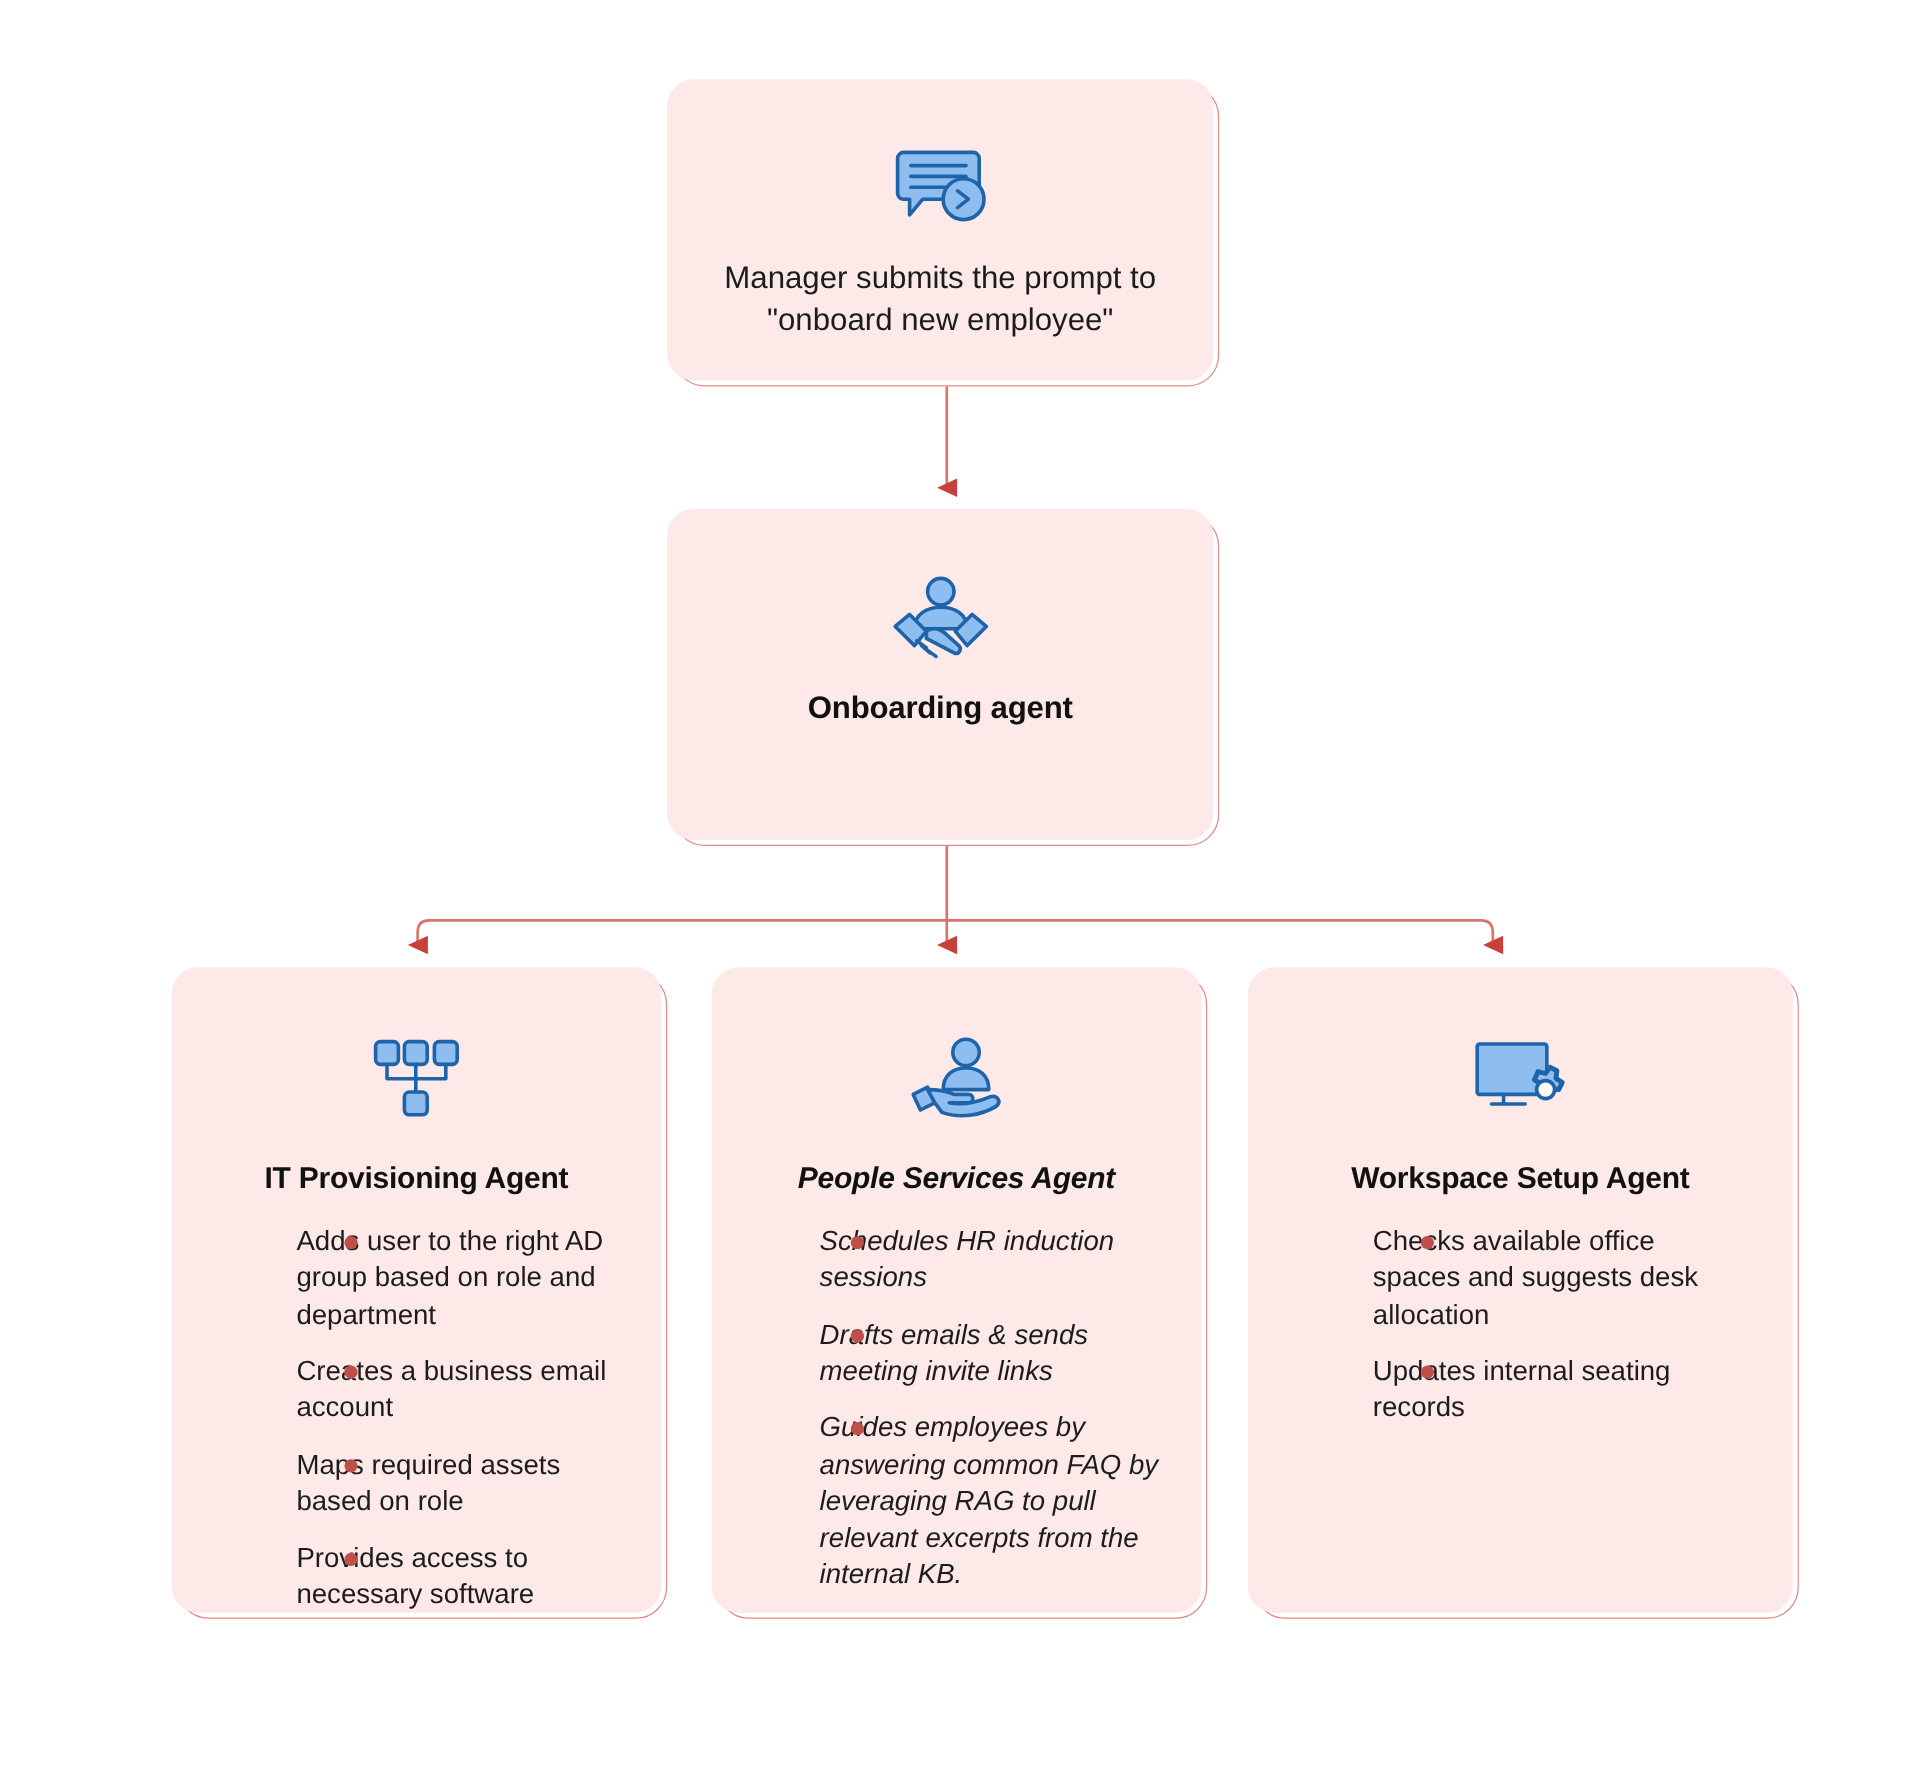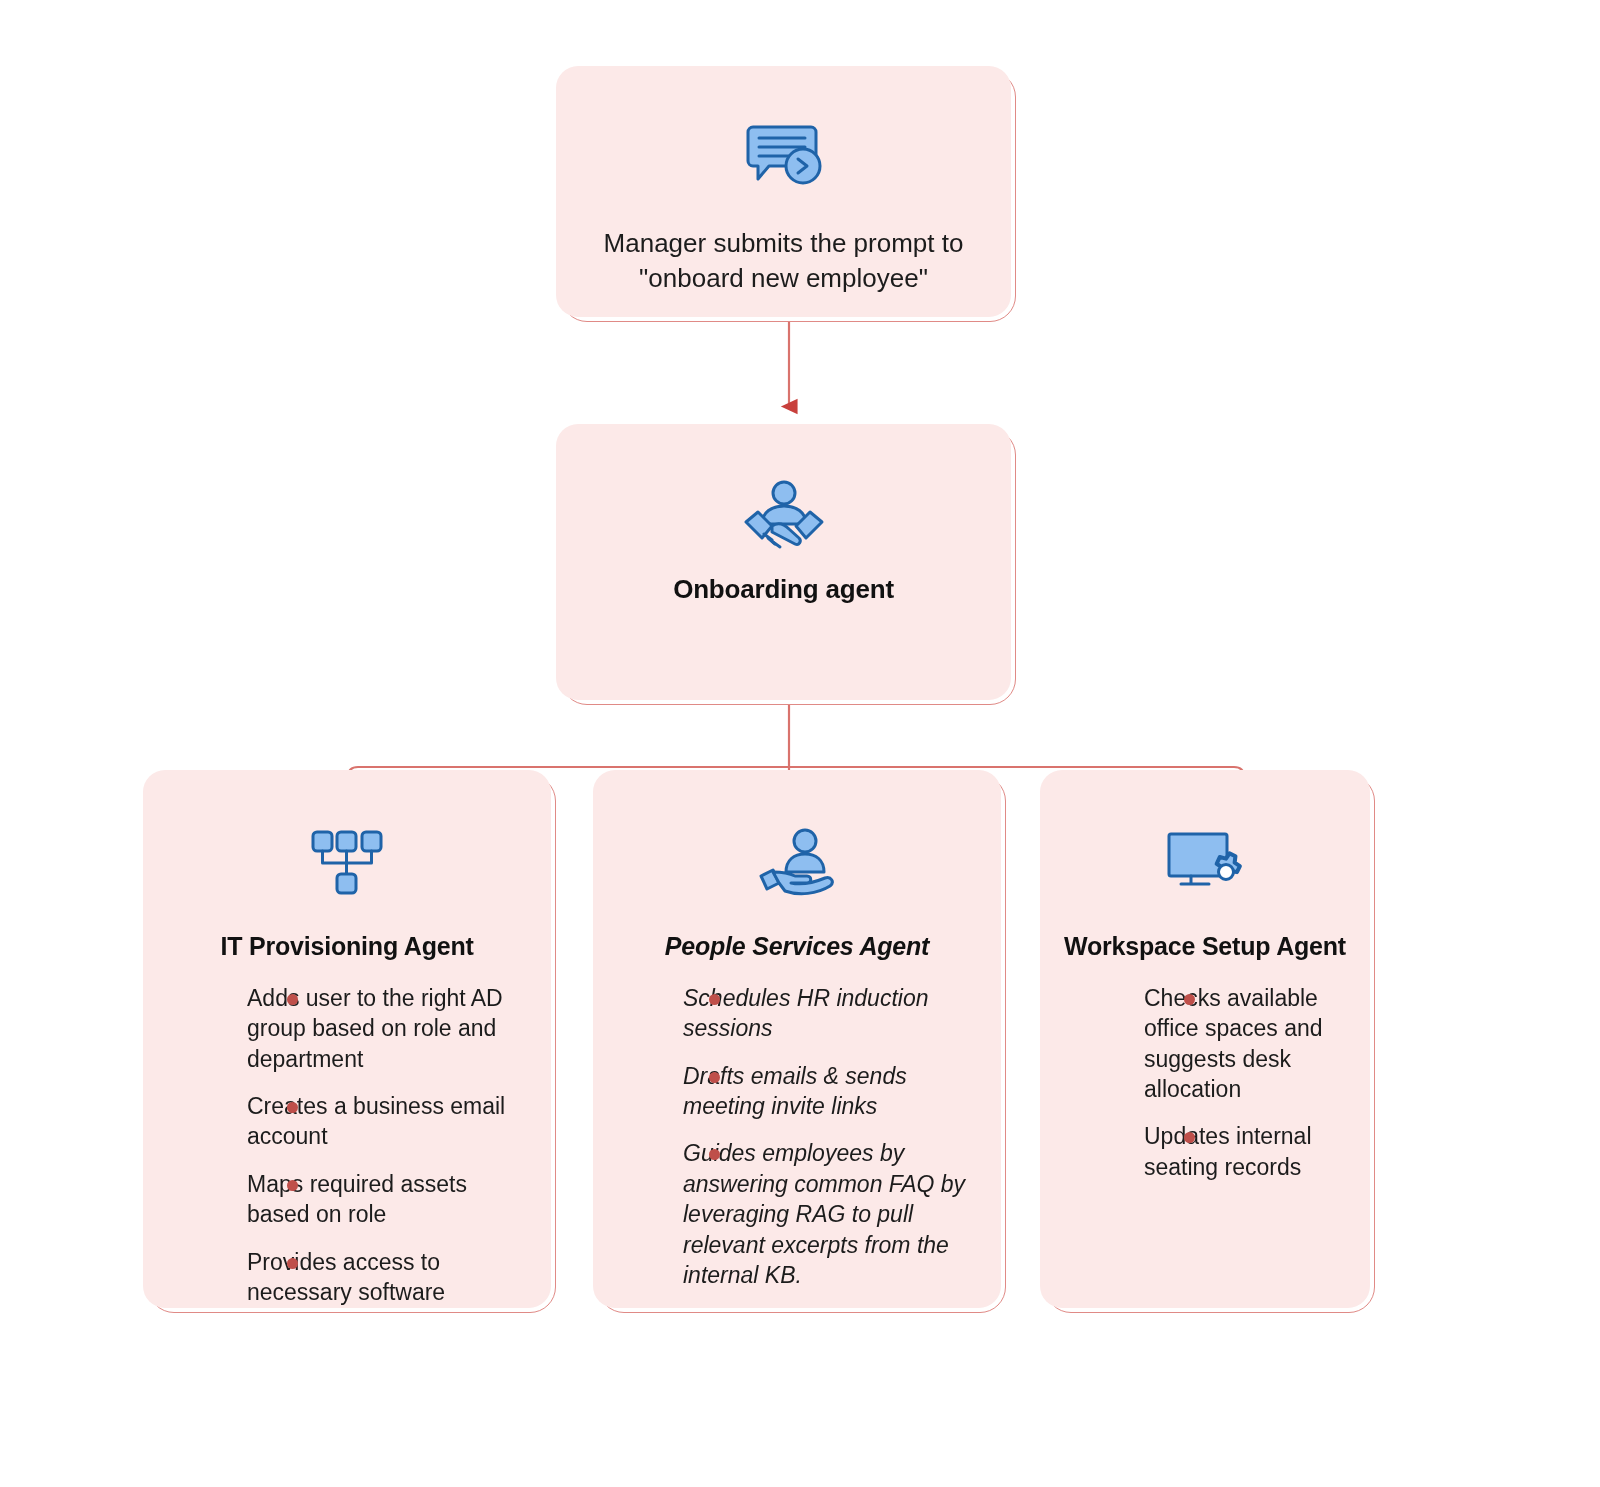--- a/index.html
+++ b/index.html
@@ -87,21 +87,21 @@
     left: 556px;
     top: 66px;
     width: 455px;
     height: 251px;
   }
   #card-prompt .card-body {
     justify-content: flex-start;
     padding-top: 57px;
   }
   #card-prompt .card-desc {
-    margin-top: 39px;
+    margin-top: 27px;
     font-size: 26px;
     line-height: 1.33;
     width: 400px;
   }
 
   
   #card-onboarding {
     left: 556px;
     top: 424px;
     width: 455px;
@@ -117,26 +117,26 @@
   }
   #card-onboarding .card-desc {
     margin-top: 16px;
     font-size: 23px;
     line-height: 1.37;
     width: 380px;
   }
 
   
   .card-agent {
-    top: 770px;
+    top: 806px;
     height: 538px;
   }
   #card-it       { left: 143px;  width: 408px; }
   #card-people   { left: 593px;  width: 408px; font-style: italic; }
-  #card-workspace{ left: 1040px; width: 330px; }
+  #card-workspace{ left: 1040px; width: 454px; }
 
   .card-agent .card-body {
     justify-content: flex-start;
     padding-top: 58px;
   }
   .card-agent .card-title {
     margin-top: 36px;
     font-size: 25px;
   }
 

